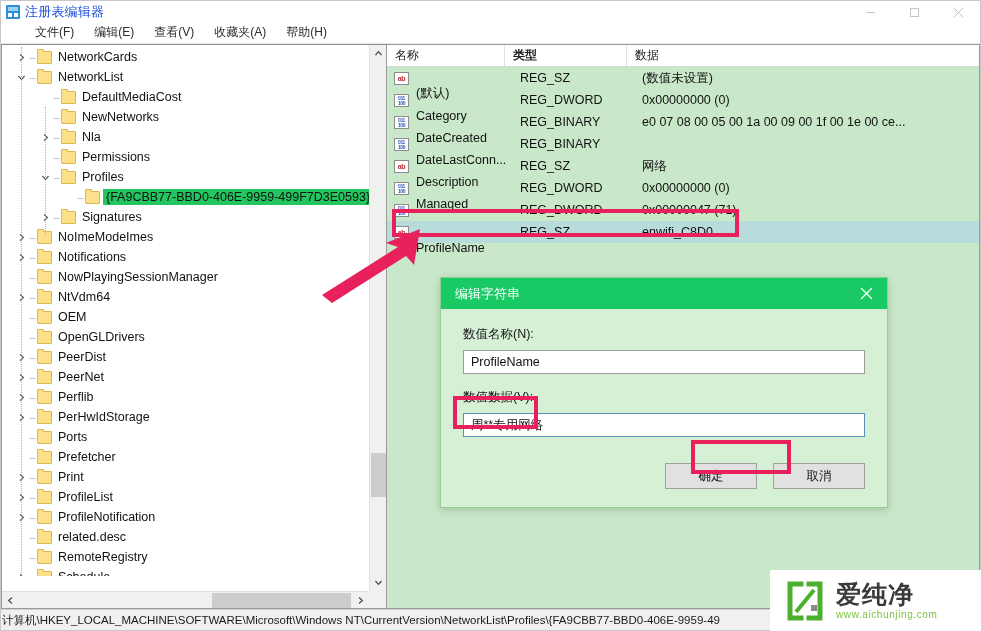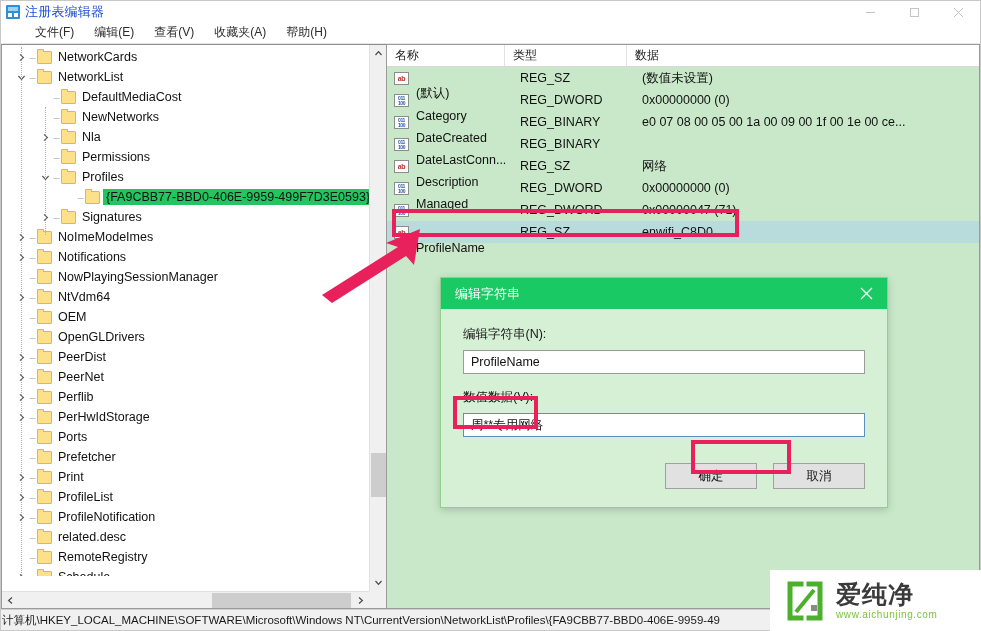--- a/index.html
+++ b/index.html
@@ -161,21 +161,21 @@
     border-bottom: 1px solid #d8d8d8;
     font-size: 12px; color: #222;
   }
   .hcell {
     display: flex; align-items: center;
     padding-left: 8px; box-sizing: border-box;
     border-right: 1px solid #e2e2e2;
     height: 21px;
   }
   .hc-name { width: 118px; }
-  .hc-type { width: 122px; }
+  .hc-type { width: 122px; font-weight: bold; }
   .hc-data { flex: 1; border-right: none; }
 
   .lrow {
     height: 22px; display: flex; align-items: center;
     font-size: 12.5px; color: #111; position: relative;
   }
   .lrow.sel { background: #b8dcdc; }
   .licon {
     width: 15px; height: 13px; flex: none;
     margin-left: 7px; margin-right: 7px;
@@ -670,21 +670,21 @@
   <div id="dlg-title">
     <span>编辑字符串</span>
     <div id="dlg-close">
       <svg width="13" height="13" viewBox="0 0 13 13">
           <line x1="1" y1="1" x2="12" y2="12" stroke="#ffffff" stroke-width="1.3"></line>
           <line x1="12" y1="1" x2="1" y2="12" stroke="#ffffff" stroke-width="1.3"></line>
         </svg>
     </div>
   </div>
   <div id="dlg-body">
-    <div class="dlg-label">编辑字符串(N):</div>
+    <div class="dlg-label">数值名称(N):</div>
     <div class="dlg-input" id="value-name-input">
       <span>ProfileName</span>
     </div>
     <div class="dlg-label">数值数据(V):</div>
     <div class="dlg-input" id="value-data-input">
       <span>周**专用网络</span>
     </div>
     <div id="dlg-buttons">
       <div class="dlg-btn">确定</div>
       <div class="dlg-btn">取消</div>

